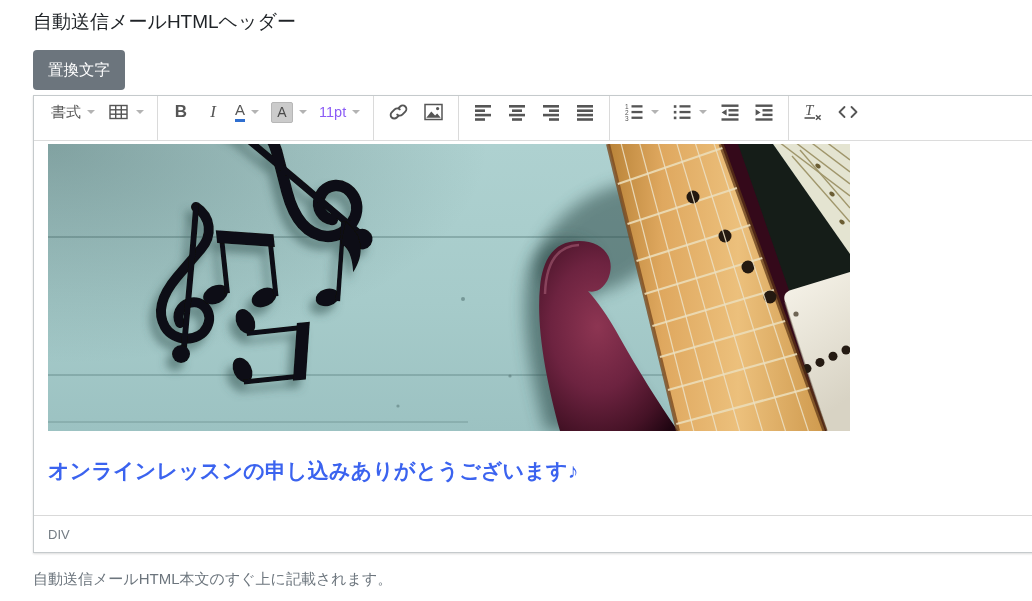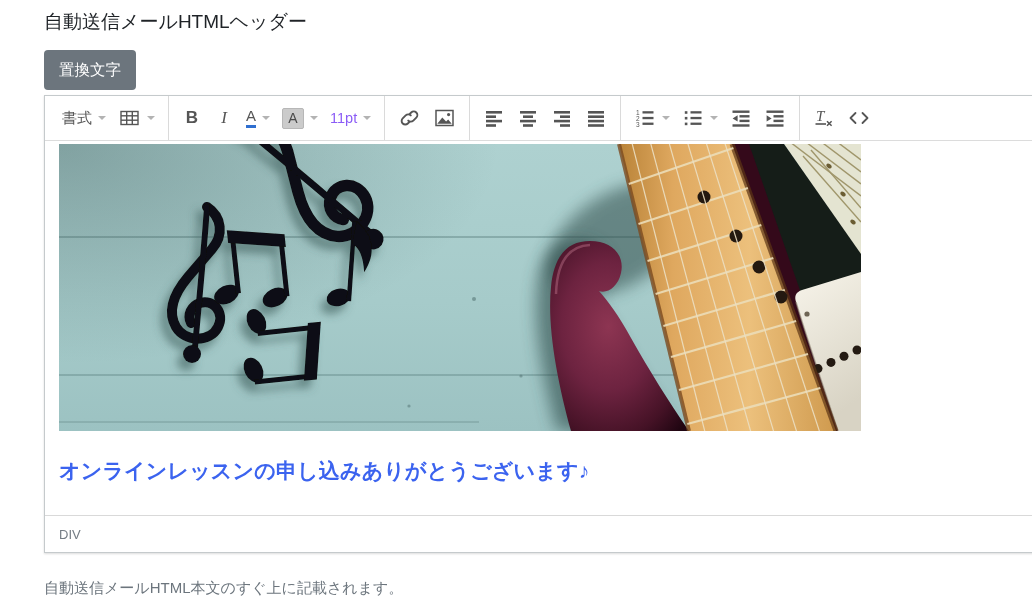--- a/index.html
+++ b/index.html
@@ -3,42 +3,42 @@
 <meta charset="utf-8">
 <style>
   * { box-sizing: border-box; }
   html,body { margin:0; padding:0; }
   body {
     width:1032px; height:601px; overflow:hidden;
     background:#ffffff;
     font-family:"Liberation Sans", sans-serif;
     color:#212529;
   }
-  .wrap { padding:10px 0 0 44px; }
+  .wrap { padding:10px 0 0 33px; }
 
   .page-title { font-size:19px; line-height:23px; color:#1f2327; font-weight:400; }
 
   .btn-row { margin-top:17px; display:flex; gap:4px; }
   .gray-btn {
     background:#6c757d; color:#fff; border:none; border-radius:4px;
     font-size:15.5px; padding:9px 15px; height:40px; line-height:20px;
     font-family:"Liberation Sans", sans-serif; cursor:pointer;
   }
 
   
   .editor {
     margin-top:5px; width:1100px;
     border:1px solid #c5cacc; background:#fff;
     box-shadow:0 1px 2px rgba(0,0,0,.14);
   }
   .toolbar {
     height:45px; display:flex; align-items:stretch;
     border-bottom:1px solid #dcdcdc; background:#fff; padding-left:4px;
   }
-  .tb-group { display:flex; align-items:center; padding:0 7px; }
+  .tb-group { display:flex; align-items:flex-start; padding:0 7px; }
   .tb-group + .tb-group { border-left:1px solid #dadada; }
   .tb-btn {
     display:flex; align-items:center; justify-content:center;
     min-width:26px; height:32px; margin:0 3px; padding:0 3px;
     color:#555; background:transparent; border:none; border-radius:2px; cursor:pointer;
     font-family:"Liberation Sans", sans-serif;
   }
   .tb-btn svg { display:block; }
   .caret {
     width:0; height:0; margin-left:6px;
@@ -64,21 +64,21 @@
   .photo-box svg { display:block; }
   .content-heading {
     margin-top:26px; font-size:21px; font-weight:bold; letter-spacing:.2px;
   }
 
   .statusbar {
     height:37px; border-top:1px solid #d9d9d9; display:flex; align-items:center;
     padding-left:14px; font-size:13px; color:#747c84; background:#fff;
   }
 
-  .helper { margin-top:26px; font-size:15px; color:#6c757d; }
+  .helper { margin-top:17px; font-size:15px; color:#6c757d; }
 </style>
 </head>
 <body>
 
 <div class="wrap">
   <div class="page-title">自動送信メールHTMLヘッダー</div>
 
   <div class="btn-row">
     <button class="gray-btn">置換文字</button>
   </div>

